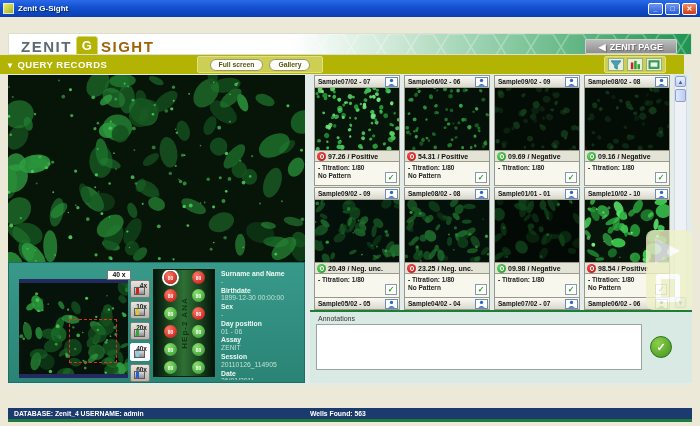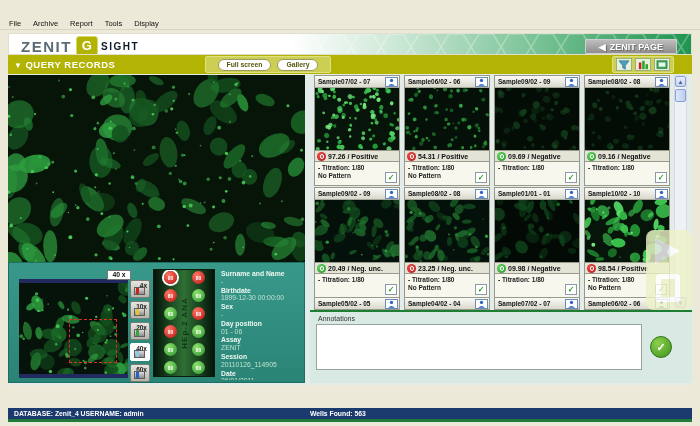--- a/index.html
+++ b/index.html
@@ -24,28 +24,28 @@
   .menu-item { font-size:7.5px; color:#111; padding:1px 6px; }
 
   
   .header { position:absolute; left:8px; top:33px; width:684px; height:22px; background:#ffffff; overflow:hidden;
     border:1px solid #e0ded0; }
   .hex-band { position:absolute; right:0; top:0; width:400px; height:22px; }
   .logo { position:absolute; left:12px; top:2px; display:flex; align-items:center; }
   .logo-zenit { font-size:15px; font-weight:bold; letter-spacing:1.5px; color:#5b6a74; }
   .logo-g { margin-left:4px; background:#b2b303; color:#fff; font-size:13px; font-weight:bold;
     padding:1px 5px 2px 5px; border-radius:3px; border:1px solid #d8d870; }
-  .logo-sight { margin-left:3px; font-size:10px; font-weight:bold; letter-spacing:1.5px; color:#0f172a; }
+  .logo-sight { margin-left:3px; font-size:15px; font-weight:bold; letter-spacing:1.5px; color:#a16207; }
   .mainpage-btn { position:absolute; right:14px; top:5px; width:92px; height:15px;
     background:linear-gradient(180deg,#bdbdbd,#8e8e8e); border:1px solid #cfcfcf; border-radius:1px;
     color:#fff; font-weight:bold; font-size:9px; display:flex; align-items:center; justify-content:center; gap:4px;
     text-shadow:1px 1px 1px #666; }
 
   
-  .querybar { position:absolute; left:8px; top:55px; width:684px; height:19px; background:#b2b303; }
+  .querybar { position:absolute; left:0; top:55px; width:684px; height:19px; background:#b2b303; }
   .qr-title { position:absolute; left:6px; top:4px; color:#fff; font-weight:bold; font-size:9.5px; letter-spacing:.5px; }
   .qr-caret { color:#fff; font-size:8px; margin-right:3px; }
   .qr-btn-box { position:absolute; left:197px; top:1px; width:126px; height:17px; background:#cdcf55;
     border:1px solid #dfe080; border-radius:2px; display:flex; align-items:center; justify-content:center; gap:6px; }
   .pill-btn { background:#fff; border:1px solid #9a9a60; border-radius:7px; font-size:6.8px; font-weight:bold;
     color:#56560a; padding:1px 8px; line-height:8px; }
   .qr-icon-box { position:absolute; right:18px; top:1px; width:62px; height:17px; background:#cdcf55;
     border:1px solid #dfe080; border-radius:2px; display:flex; align-items:center; justify-content:center; gap:3px; }
   .qr-icon-btn { width:16px; height:13px; background:#e7efdd; border:1px solid #9ab07a; display:flex;
     align-items:center; justify-content:center; padding:0; }
@@ -148,28 +148,30 @@
   .statusbar { position:absolute; left:8px; top:408px; width:684px; height:11px; background:#1b3a6e; }
   .sb-left { position:absolute; left:6px; top:2px; font-size:6.8px; font-weight:bold; color:#fff; }
   .sb-center { position:absolute; left:302px; top:2px; font-size:6.8px; font-weight:bold; color:#fff; }
   .statusgreen { position:absolute; left:8px; top:419px; width:684px; height:3px; background:#1f7a3c; }
 </style>
 </head>
 <body>
 
 <div class="page">
 
-
-  <div class="menubar" id="menubar">
-      <div class="menu-item">File</div>
-      <div class="menu-item">Archive</div>
-      <div class="menu-item">Report</div>
-      <div class="menu-item">Tools</div>
-      <div class="menu-item">Display</div>
+  <div class="titlebar">
+    <div class="app-icon"></div>
+    <div class="title-text">Zenit G-Sight</div>
+    <div class="win-btns">
+      <div class="win-btn">_</div>
+      <div class="win-btn">□</div>
+      <div class="win-btn close">✕</div>
     </div>
+  </div>
+
 
   <div class="header">
     <svg class="hex-band" width="400" height="22" viewBox="0 0 400 22" preserveAspectRatio="none">
       <defs>
         <linearGradient id="gg" x1="0" y1="0" x2="1" y2="0">
           <stop offset="0" stop-color="#ffffff"></stop>
             <stop offset="0.25" stop-color="#cfe9d8"></stop>
           <stop offset="0.6" stop-color="#7cc498"></stop>
             <stop offset="1" stop-color="#1f9450"></stop>
         </linearGradient>

